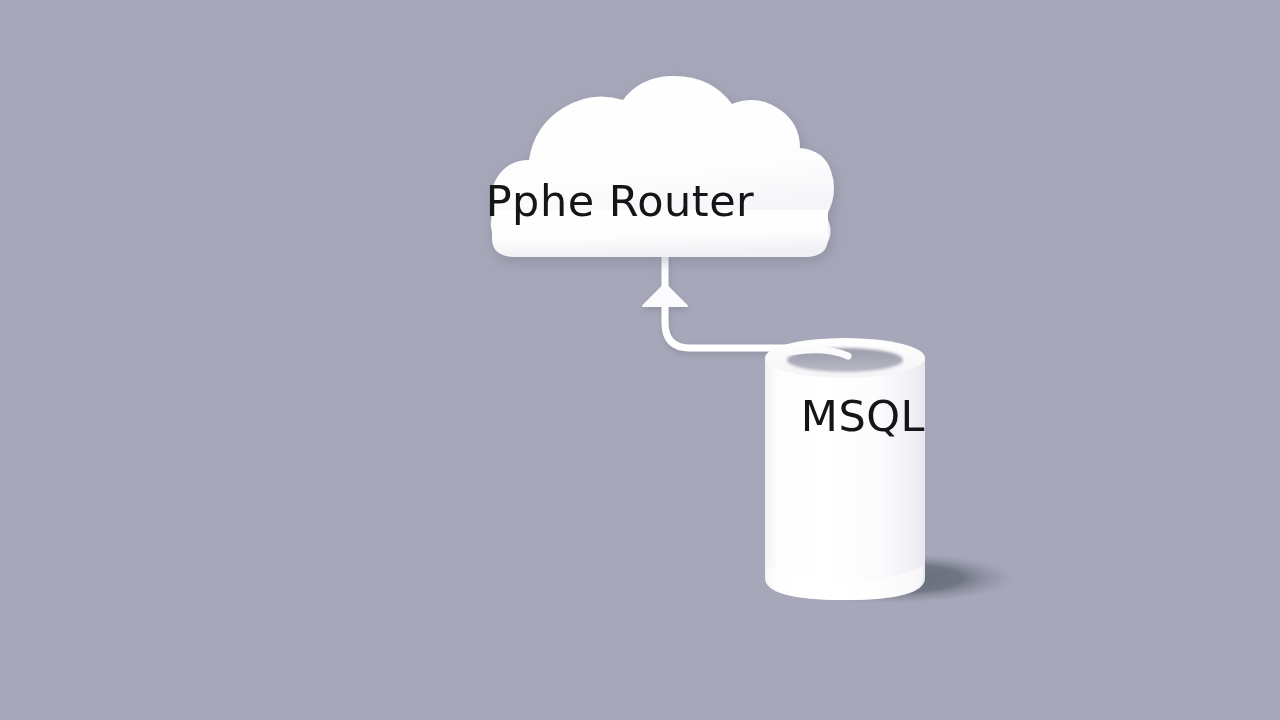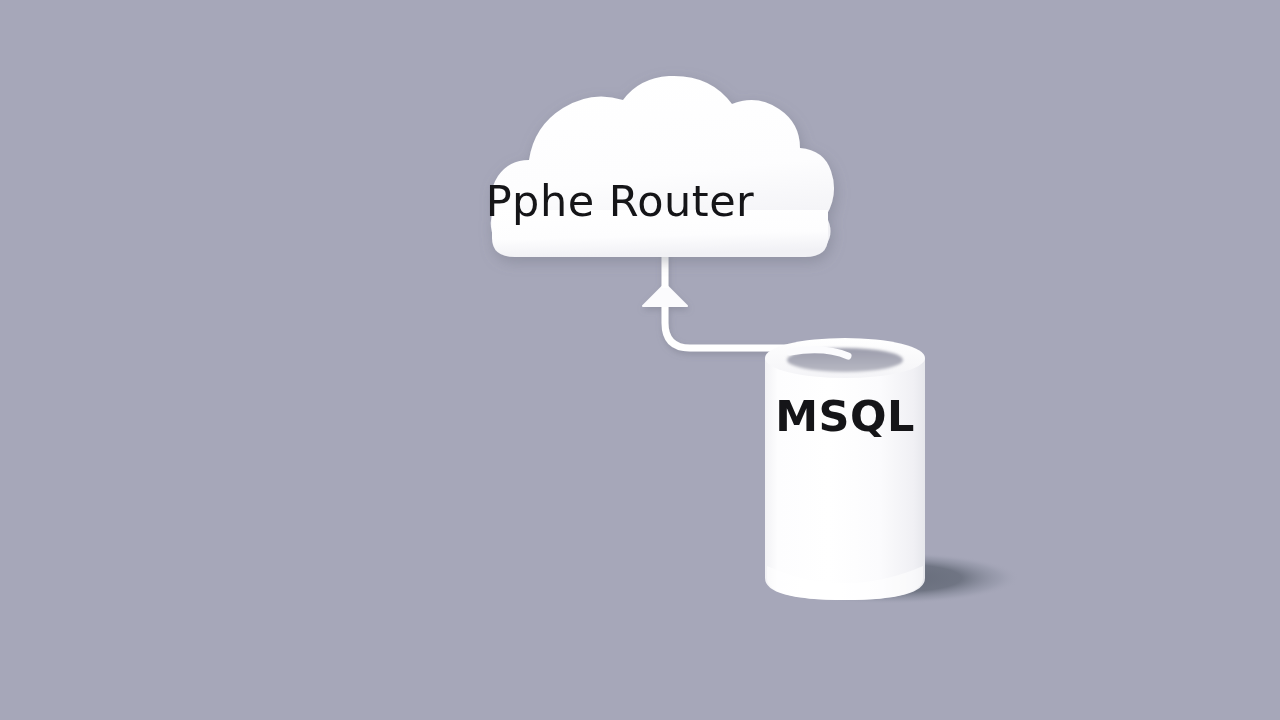--- a/index.html
+++ b/index.html
@@ -41,23 +41,23 @@
     font-size: 43px;
     font-weight: 500;
     letter-spacing: 0.5px;
     
     transform: translateX(-20px);
   }
   #db-label {
     left: 765px;
     top: 391px;
     width: 160px;
-    text-align: center;
+    text-align: right;
     font-size: 43px;
-    font-weight: 700;
+    font-weight: 400;
     letter-spacing: 0.5px;
   }
 </style>
 </head>
 <body>
 
 <div id="stage">
 
   <svg id="scene" viewBox="0 0 1280 720" xmlns="http://www.w3.org/2000/svg">
     <defs>

